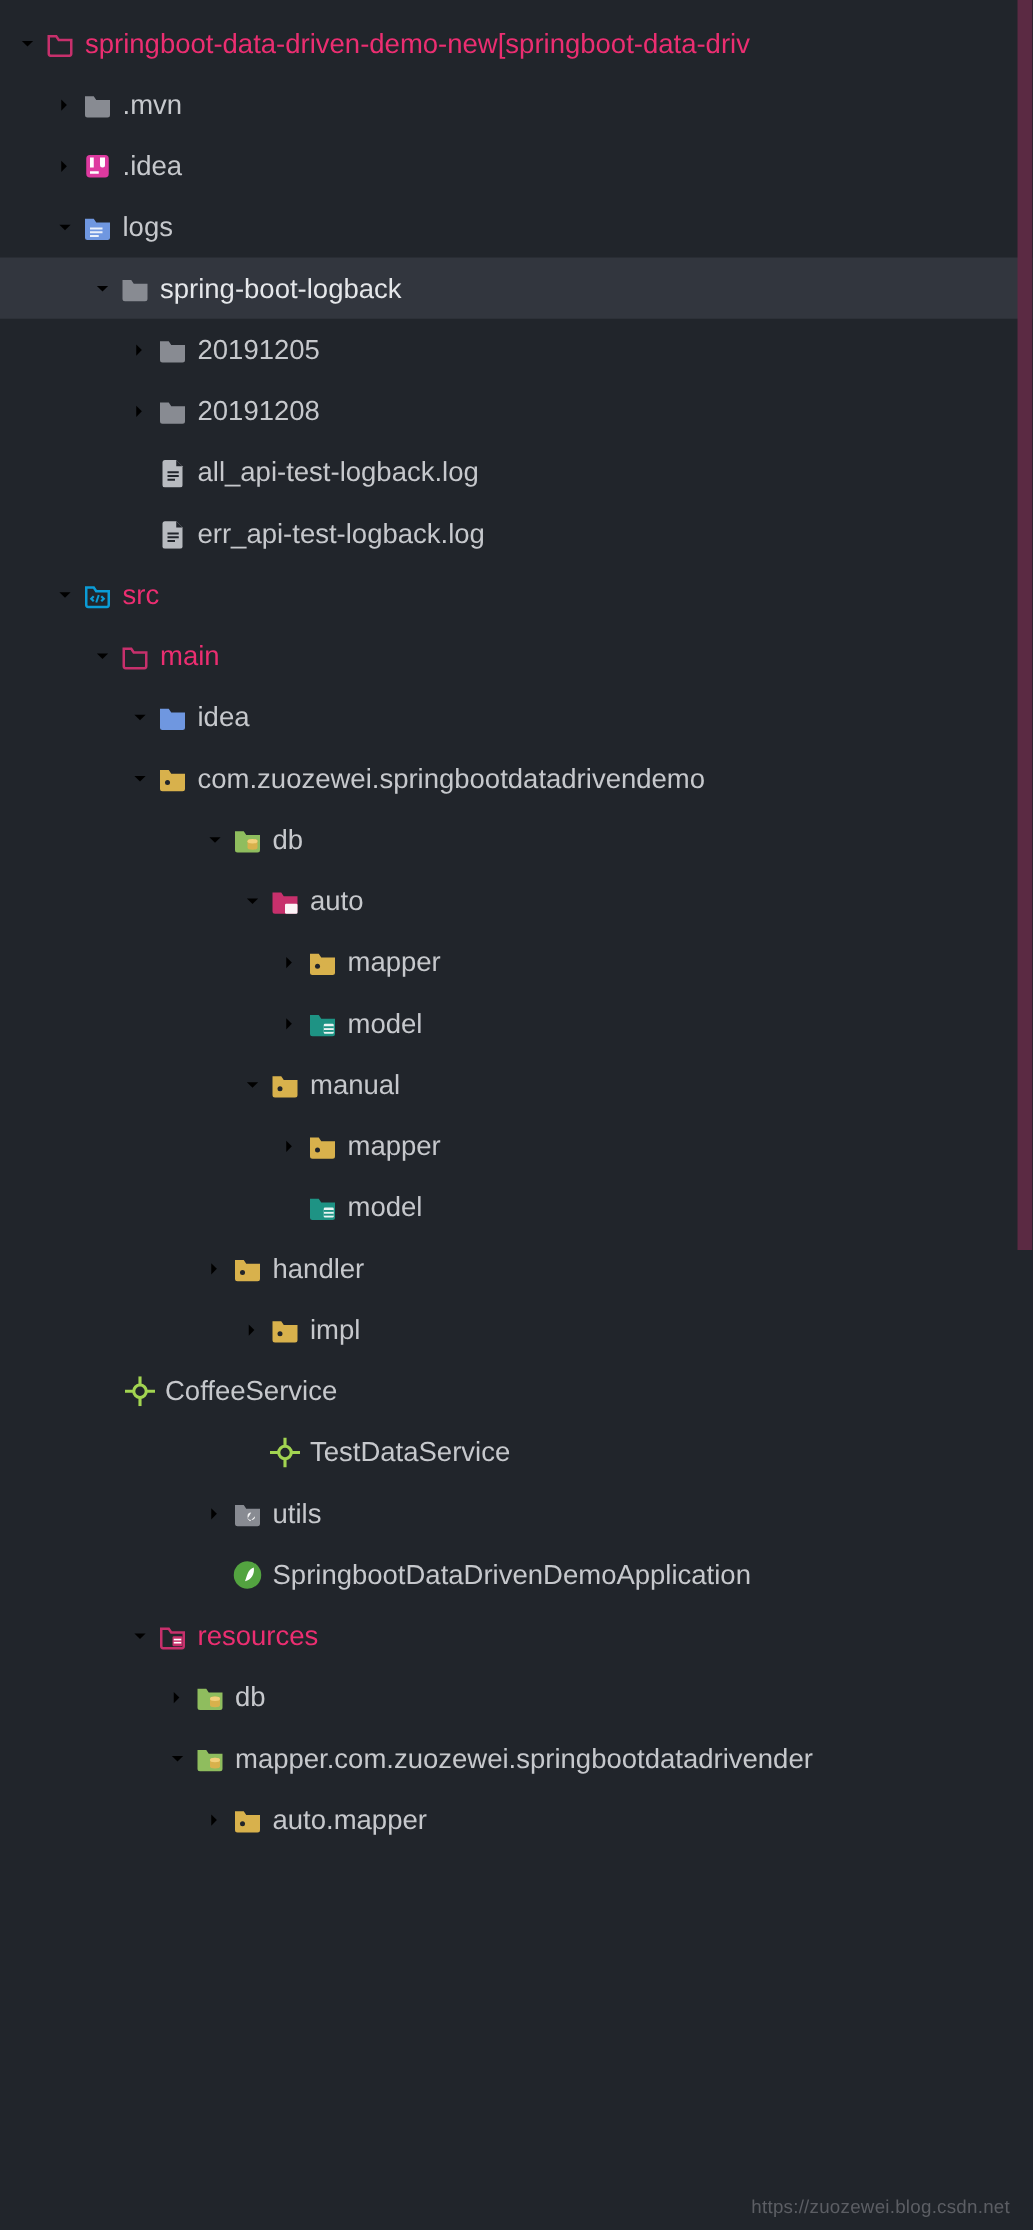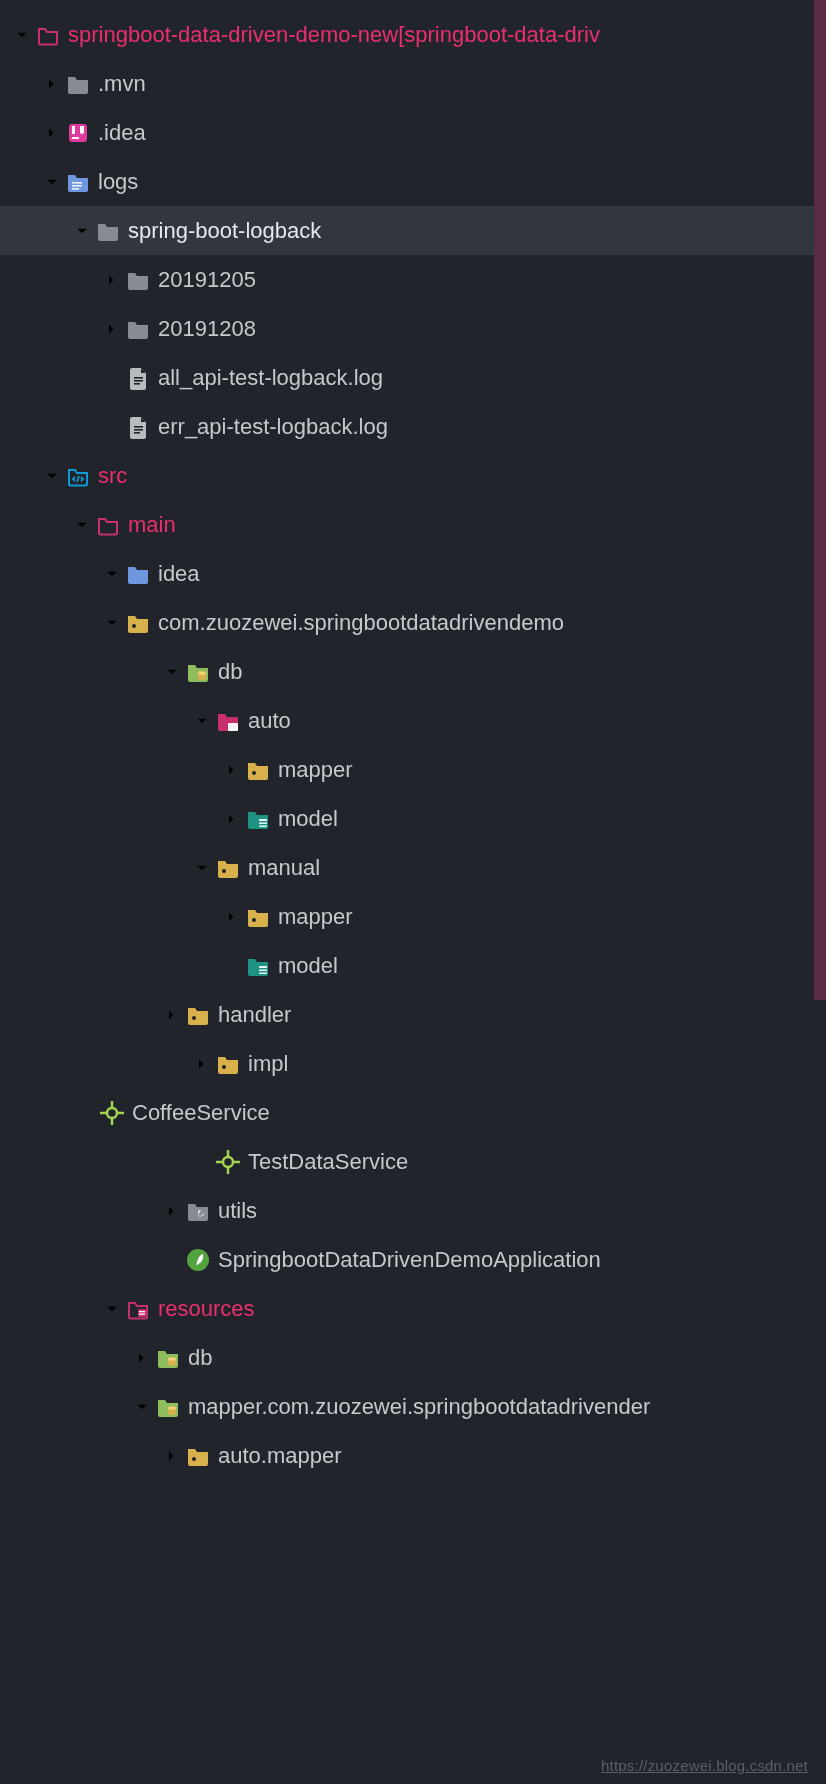--- a/index.html
+++ b/index.html
@@ -76,21 +76,20 @@
     height: 1000px;
     background: #5b2a43;
   }
   .watermark {
     position: absolute;
     right: 18px;
     bottom: 10px;
     font-size: 15px;
     color: #5c5e64;
     letter-spacing: 0.2px;
-    text-decoration: underline;
   }
 </style>
 </head>
 <body>
 
 <svg width="0" height="0" style="position:absolute">
   <defs>
     <g id="folder">
       <path d="M2 5 h7 l2 3 h11 v12 a2 2 0 0 1 -2 2 h-16 a2 2 0 0 1 -2 -2 z"></path>
     </g>

